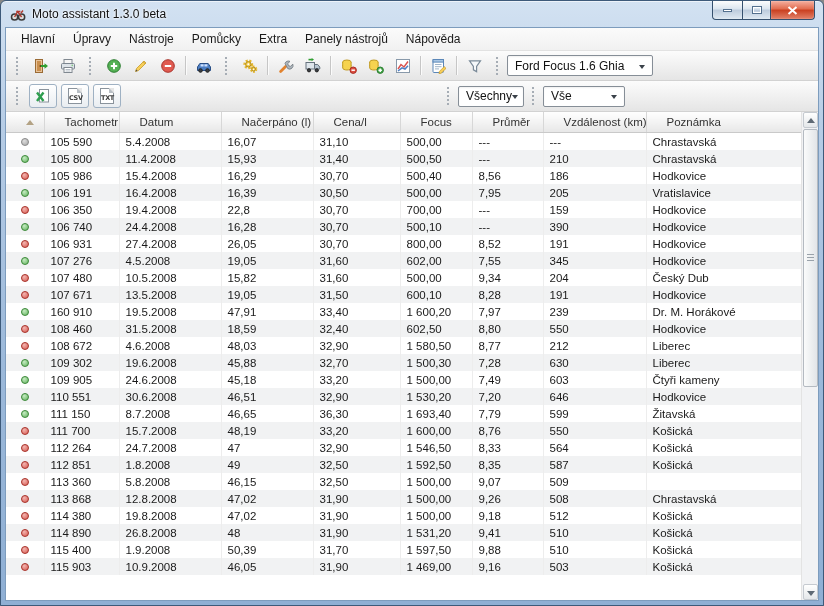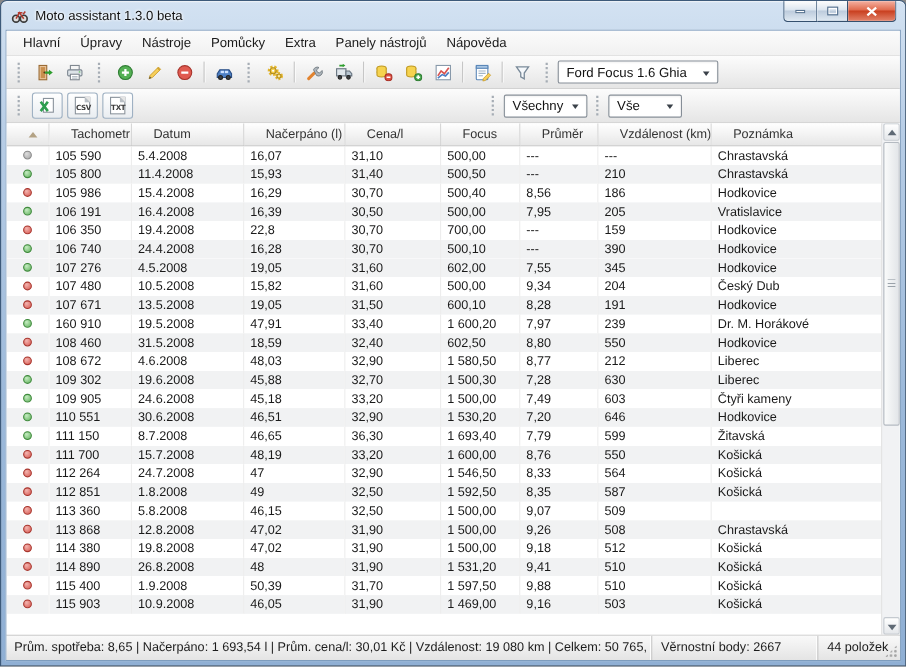--- a/index.html
+++ b/index.html
@@ -41,22 +41,22 @@
   .tbtn{width:25px;height:23px;display:flex;align-items:center;justify-content:center;margin:0 1px;border-radius:2px;}
   .tbtn svg{display:block;}
   .tsep{width:1px;height:19px;background:#c6c6c6;box-shadow:1px 0 0 #fbfbfb;margin:0 4px;}
   .xbtn{width:26px;height:22px;display:flex;align-items:center;justify-content:center;margin:0 2px;border:1px solid #9fb1c3;border-radius:3px;background:linear-gradient(#ffffff,#e9edf1);position:relative;}
   .doc{position:relative;width:14px;height:16px;background:#fff;border:1px solid #8a939c;box-sizing:border-box;}
   .doc:before{content:"";position:absolute;right:-1px;top:-1px;border-style:solid;border-width:0 5px 5px 0;border-color:transparent #e5e5e5 #b9bfc5 transparent;}
   .doc-label{position:absolute;left:0;right:0;top:5px;text-align:center;font-size:6.5px;font-weight:bold;color:#3c3c3c;letter-spacing:-.3px;font-family:"DejaVu Sans",sans-serif;}
   .combo{display:flex;align-items:center;height:21px;background:#fff;border:1px solid #868e97;border-radius:2px;font-size:12px;color:#111;padding-left:7px;box-sizing:border-box;box-shadow:inset 0 1px 2px rgba(0,0,0,.06);}
   .combo .arrow{width:0;height:0;border:3.5px solid transparent;border-top:4.5px solid #3a4149;margin:5px 7px 0 auto;}
   .combo-vehicle{width:146px;}
-  .combo-period{width:76px;}
-  .combo-type{width:67px;text-align:center;}
+  .combo-period{width:66px;}
+  .combo-type{width:82px;text-align:center;}
   .spacer-tb2{width:316px;}
   
   .tablewrap{position:relative;flex:1 1 auto;background:#fff;overflow:hidden;}
   table{border-collapse:collapse;table-layout:fixed;width:796px;}
   col.c0{width:38px;}col.c1{width:75px;}col.c2{width:102px;}col.c3{width:92px;}
   col.c4{width:87px;}col.c5{width:72px;}col.c6{width:71px;}col.c7{width:103px;}col.c8{width:156px;}
   thead th{height:20px;background:linear-gradient(#ffffff,#f2f2f2 55%,#e7e7e7);border-right:1px solid #d7d7d7;border-bottom:1px solid #c9c9c9;
            font-weight:normal;font-size:11.5px;color:#333;text-align:left;padding:0 0 0 20px;white-space:nowrap;overflow:hidden;}
   .sort-arrow{width:0;height:0;border:4px solid transparent;border-bottom:5px solid #b3a284;display:inline-block;margin-bottom:1px;}
   tbody td{height:17px;padding:0 0 0 6px;font-size:11.5px;color:#1a1a1a;border-right:1px solid #ededed;white-space:nowrap;overflow:hidden;}
@@ -370,20 +370,31 @@
     <td class="c-dot"><span class="dot dot-green"></span></td>
     <td>106 740</td>
     <td>24.4.2008</td>
     <td>16,28</td>
     <td>30,70</td>
     <td>500,10</td>
     <td>---</td>
     <td>390</td>
     <td>Hodkovice</td>
   </tr>
+            <tr>
+    <td class="c-dot"><span class="dot dot-red"></span></td>
+    <td>106 931</td>
+    <td>27.4.2008</td>
+    <td>26,05</td>
+    <td>30,70</td>
+    <td>800,00</td>
+    <td>8,52</td>
+    <td>191</td>
+    <td>Hodkovice</td>
+  </tr>
             <tr class="alt">
     <td class="c-dot"><span class="dot dot-green"></span></td>
     <td>107 276</td>
     <td>4.5.2008</td>
     <td>19,05</td>
     <td>31,60</td>
     <td>602,00</td>
     <td>7,55</td>
     <td>345</td>
     <td>Hodkovice</td>
@@ -592,21 +603,15 @@
         <div class="sbtn up">
             <span class="tri-up"></span>
           </div>
         <div class="sthumb"></div>
         <div class="sbtn down">
             <span class="tri-down"></span>
           </div>
       </div>
     </div>
 
-    <div class="statusbar">
-      <div class="sp sp1">Prům. spotřeba: 8,65 | Načerpáno: 1 693,54 l | Prům. cena/l: 30,01 Kč | Vzdálenost: 19 080 km | Celkem: 50 765,</div>
-      <div class="sp sp2">Věrnostní body: 2667</div>
-      <div class="sp sp3">44 položek</div>
-      <span class="sgrip"></span>
-    </div>
 
   </div>
 </div>
 
 </body></html>

